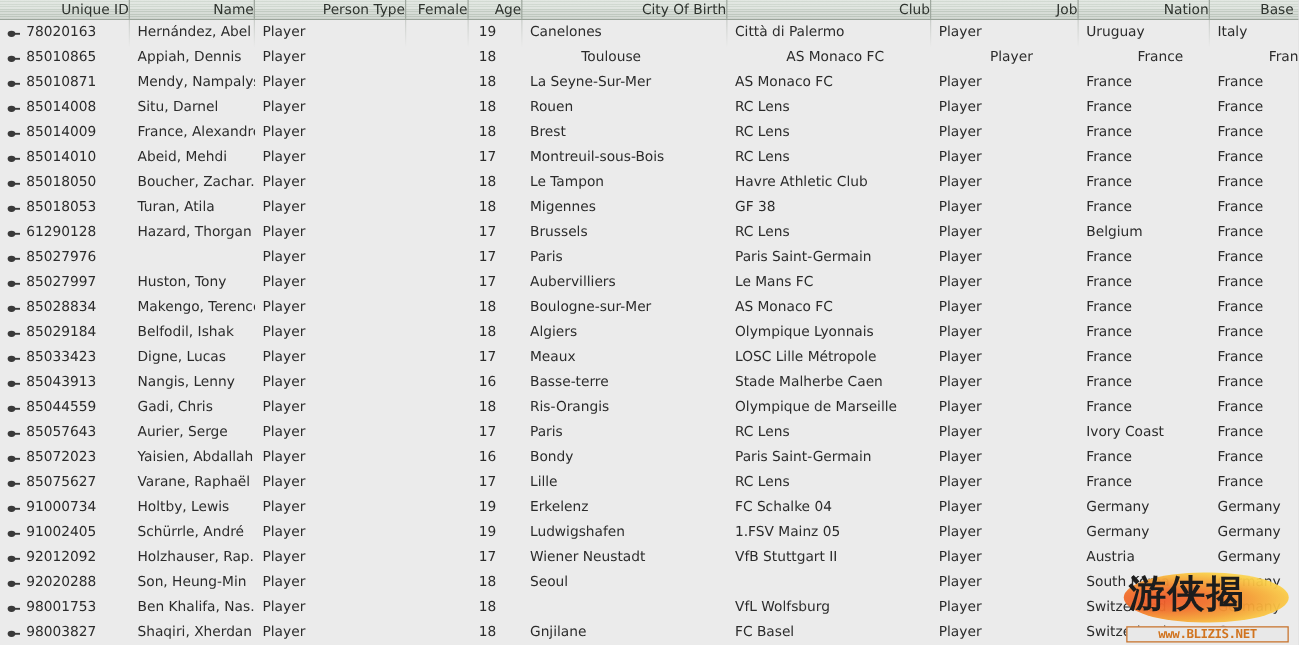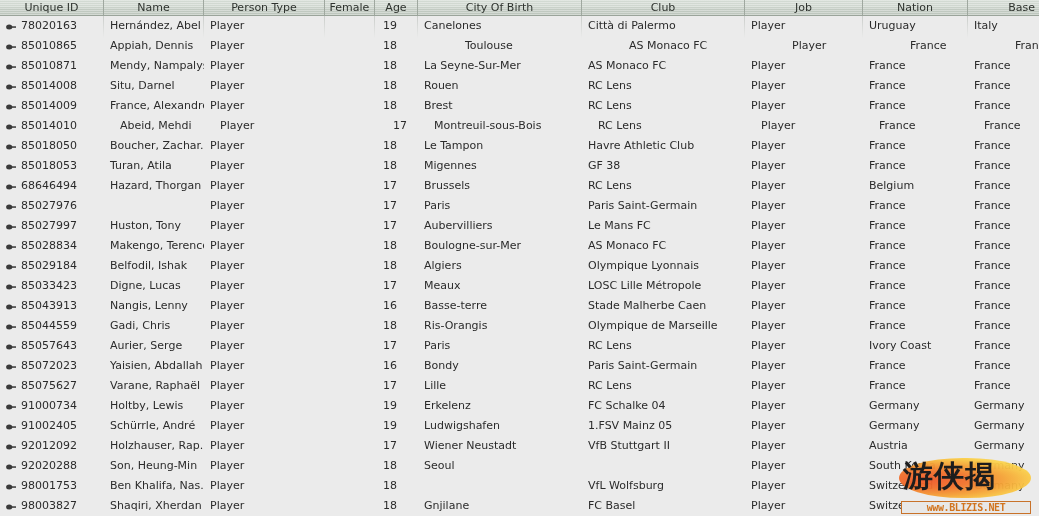--- a/index.html
+++ b/index.html
@@ -31,21 +31,21 @@
     border-bottom: 1px solid #9aa49a;
     box-sizing: border-box;
     position: relative;
     z-index: 3;
   }
   .hdr .hc {
     box-sizing: border-box;
     font-size: 11px;
     line-height: 15px;
     color: #2e332e;
-    text-align: center;
+    text-align: right;
     border-right: 1px solid #9fa89f;
     overflow: hidden;
     white-space: nowrap;
     position: relative;
     background-image:
       repeating-linear-gradient(to bottom, rgba(255,255,255,.35) 0 1px, rgba(0,0,0,0) 1px 2px);
   }
   .hdr .hc:last-child { border-right: none; }
   .hdr .hc.ralign { text-align: right; padding-right: 4px; }
 
@@ -264,21 +264,21 @@
         <div class="cell" style="width: 71px; flex: 0 0 71px;">France</div>
       </div>
       <div class="row">
         <div class="cell idcell" style="width: 104px; flex: 0 0 104px;">
           <span class="pin-icon"><svg viewBox="0 0 12 12" width="12" height="12">
               <ellipse cx="4.2" cy="6" rx="3.1" ry="2.5" fill="#3a3a3a"></ellipse>
               <rect x="6.6" y="5.3" width="4.4" height="1.5" fill="#3a3a3a"></rect>
             </svg></span>
           <span class="idtext">85014010</span>
         </div>
-        <div class="cell" style="width: 100px; flex: 0 0 100px; margin-left: 10px;">Abeid, Mehdi</div>
+        <div class="cell" style="width: 100px; flex: 0 0 100px;">Abeid, Mehdi</div>
         <div class="cell" style="width: 121px; flex: 0 0 121px;">Player</div>
         <div class="cell" style="width: 50px; flex: 0 0 50px;"></div>
         <div class="cell age" style="width: 43px; flex: 0 0 43px;">17</div>
         <div class="cell" style="width: 164px; flex: 0 0 164px;">Montreuil-sous-Bois</div>
         <div class="cell" style="width: 163px; flex: 0 0 163px;">RC Lens</div>
         <div class="cell" style="width: 118px; flex: 0 0 118px;">Player</div>
         <div class="cell" style="width: 105px; flex: 0 0 105px;">France</div>
         <div class="cell" style="width: 71px; flex: 0 0 71px;">France</div>
       </div>
       <div class="row">
@@ -316,21 +316,21 @@
         <div class="cell" style="width: 118px; flex: 0 0 118px;">Player</div>
         <div class="cell" style="width: 105px; flex: 0 0 105px;">France</div>
         <div class="cell" style="width: 71px; flex: 0 0 71px;">France</div>
       </div>
       <div class="row">
         <div class="cell idcell" style="width: 104px; flex: 0 0 104px;">
           <span class="pin-icon"><svg viewBox="0 0 12 12" width="12" height="12">
               <ellipse cx="4.2" cy="6" rx="3.1" ry="2.5" fill="#3a3a3a"></ellipse>
               <rect x="6.6" y="5.3" width="4.4" height="1.5" fill="#3a3a3a"></rect>
             </svg></span>
-          <span class="idtext">68646494</span>
+          <span class="idtext">61290128</span>
         </div>
         <div class="cell" style="width: 100px; flex: 0 0 100px;">Hazard, Thorgan</div>
         <div class="cell" style="width: 121px; flex: 0 0 121px;">Player</div>
         <div class="cell" style="width: 50px; flex: 0 0 50px;"></div>
         <div class="cell age" style="width: 43px; flex: 0 0 43px;">17</div>
         <div class="cell" style="width: 164px; flex: 0 0 164px;">Brussels</div>
         <div class="cell" style="width: 163px; flex: 0 0 163px;">RC Lens</div>
         <div class="cell" style="width: 118px; flex: 0 0 118px;">Player</div>
         <div class="cell" style="width: 105px; flex: 0 0 105px;">Belgium</div>
         <div class="cell" style="width: 71px; flex: 0 0 71px;">France</div>

